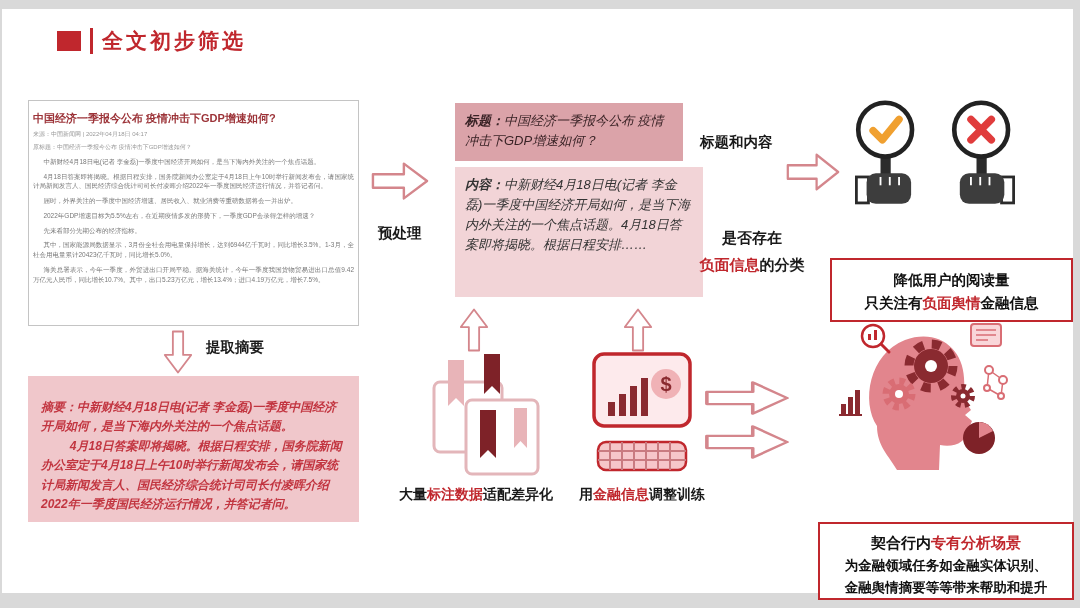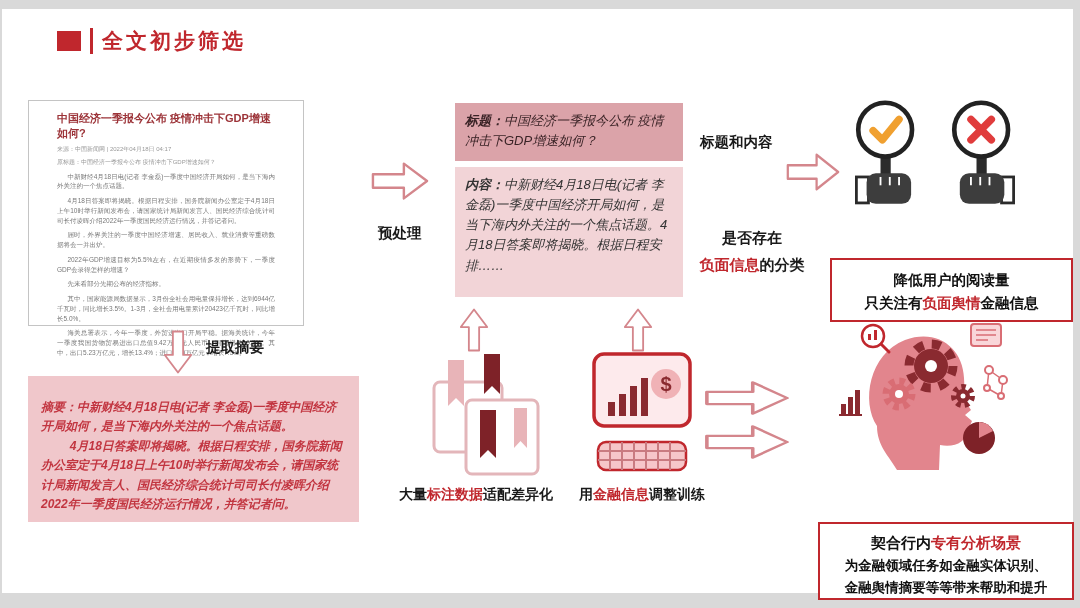--- a/index.html
+++ b/index.html
@@ -11,38 +11,38 @@
   .abs { position:absolute; }
   .slide-bg { left:2px; top:9px; width:1071px; height:584px; background:#ffffff; }
 
   
   .header { left:57px; top:27px; display:flex; align-items:center; gap:9px; }
   .header-block { width:24px; height:20px; background:#c0272d; }
   .header-bar { width:3px; height:26px; background:#c0272d; }
   .page-title { font-size:21px; font-weight:bold; color:#c0272d; letter-spacing:3px; }
 
   
-  .article { left:28px; top:100px; width:276px; height:226px; background:#fff;
-             border:1px solid #c4c4c4; padding:10px 28px 8px; }
+  .article { left:28px; top:100px; width:331px; height:226px; background:#fff;
+             border:1px solid #c4c4c4; padding:10px 4px 8px; }
   .article-title { font-size:11px; font-weight:bold; color:#9c3338; line-height:1.35; }
   .article-meta { font-size:6px; color:#9a9a9a; margin-top:4px; line-height:1.5; }
   .article-body p { font-size:6.5px; color:#787878; line-height:1.5; margin-top:5px;
                     text-indent:1.6em; text-align:justify; }
 
   
   .arrow-path { fill:#ffffff; stroke:#d4868c; stroke-width:2.5; stroke-linejoin:round; }
   svg.arrow { overflow:visible; }
 
   .flow-label { font-size:14.5px; font-weight:bold; color:#1a1a1a; }
 
   
   .pbox { font-size:13px; font-style:italic; line-height:1.55; padding:8px 10px; }
   .pbox-prefix { font-weight:bold; }
   .title-pink { left:455px; top:103px; width:228px; min-height:58px; background:#dba3a9; color:#3a2326; }
-  .content-pink { left:455px; top:167px; width:228px; height:130px; background:#f2d4d7; color:#333333; }
+  .content-pink { left:455px; top:167px; width:248px; height:130px; background:#f2d4d7; color:#333333; }
 
   
   .summary { left:28px; top:376px; width:331px; height:146px; background:#f0c7cb;
              padding:22px 13px; color:#c23540; font-size:12px; font-weight:bold;
              font-style:italic; line-height:1.62; }
   .summary .s-p2 { text-indent:2.4em; }
 
   
   .classify { left:670px; top:224px; width:164px; text-align:center;
               font-size:15px; font-weight:bold; color:#1a1a1a; line-height:1.8; }

